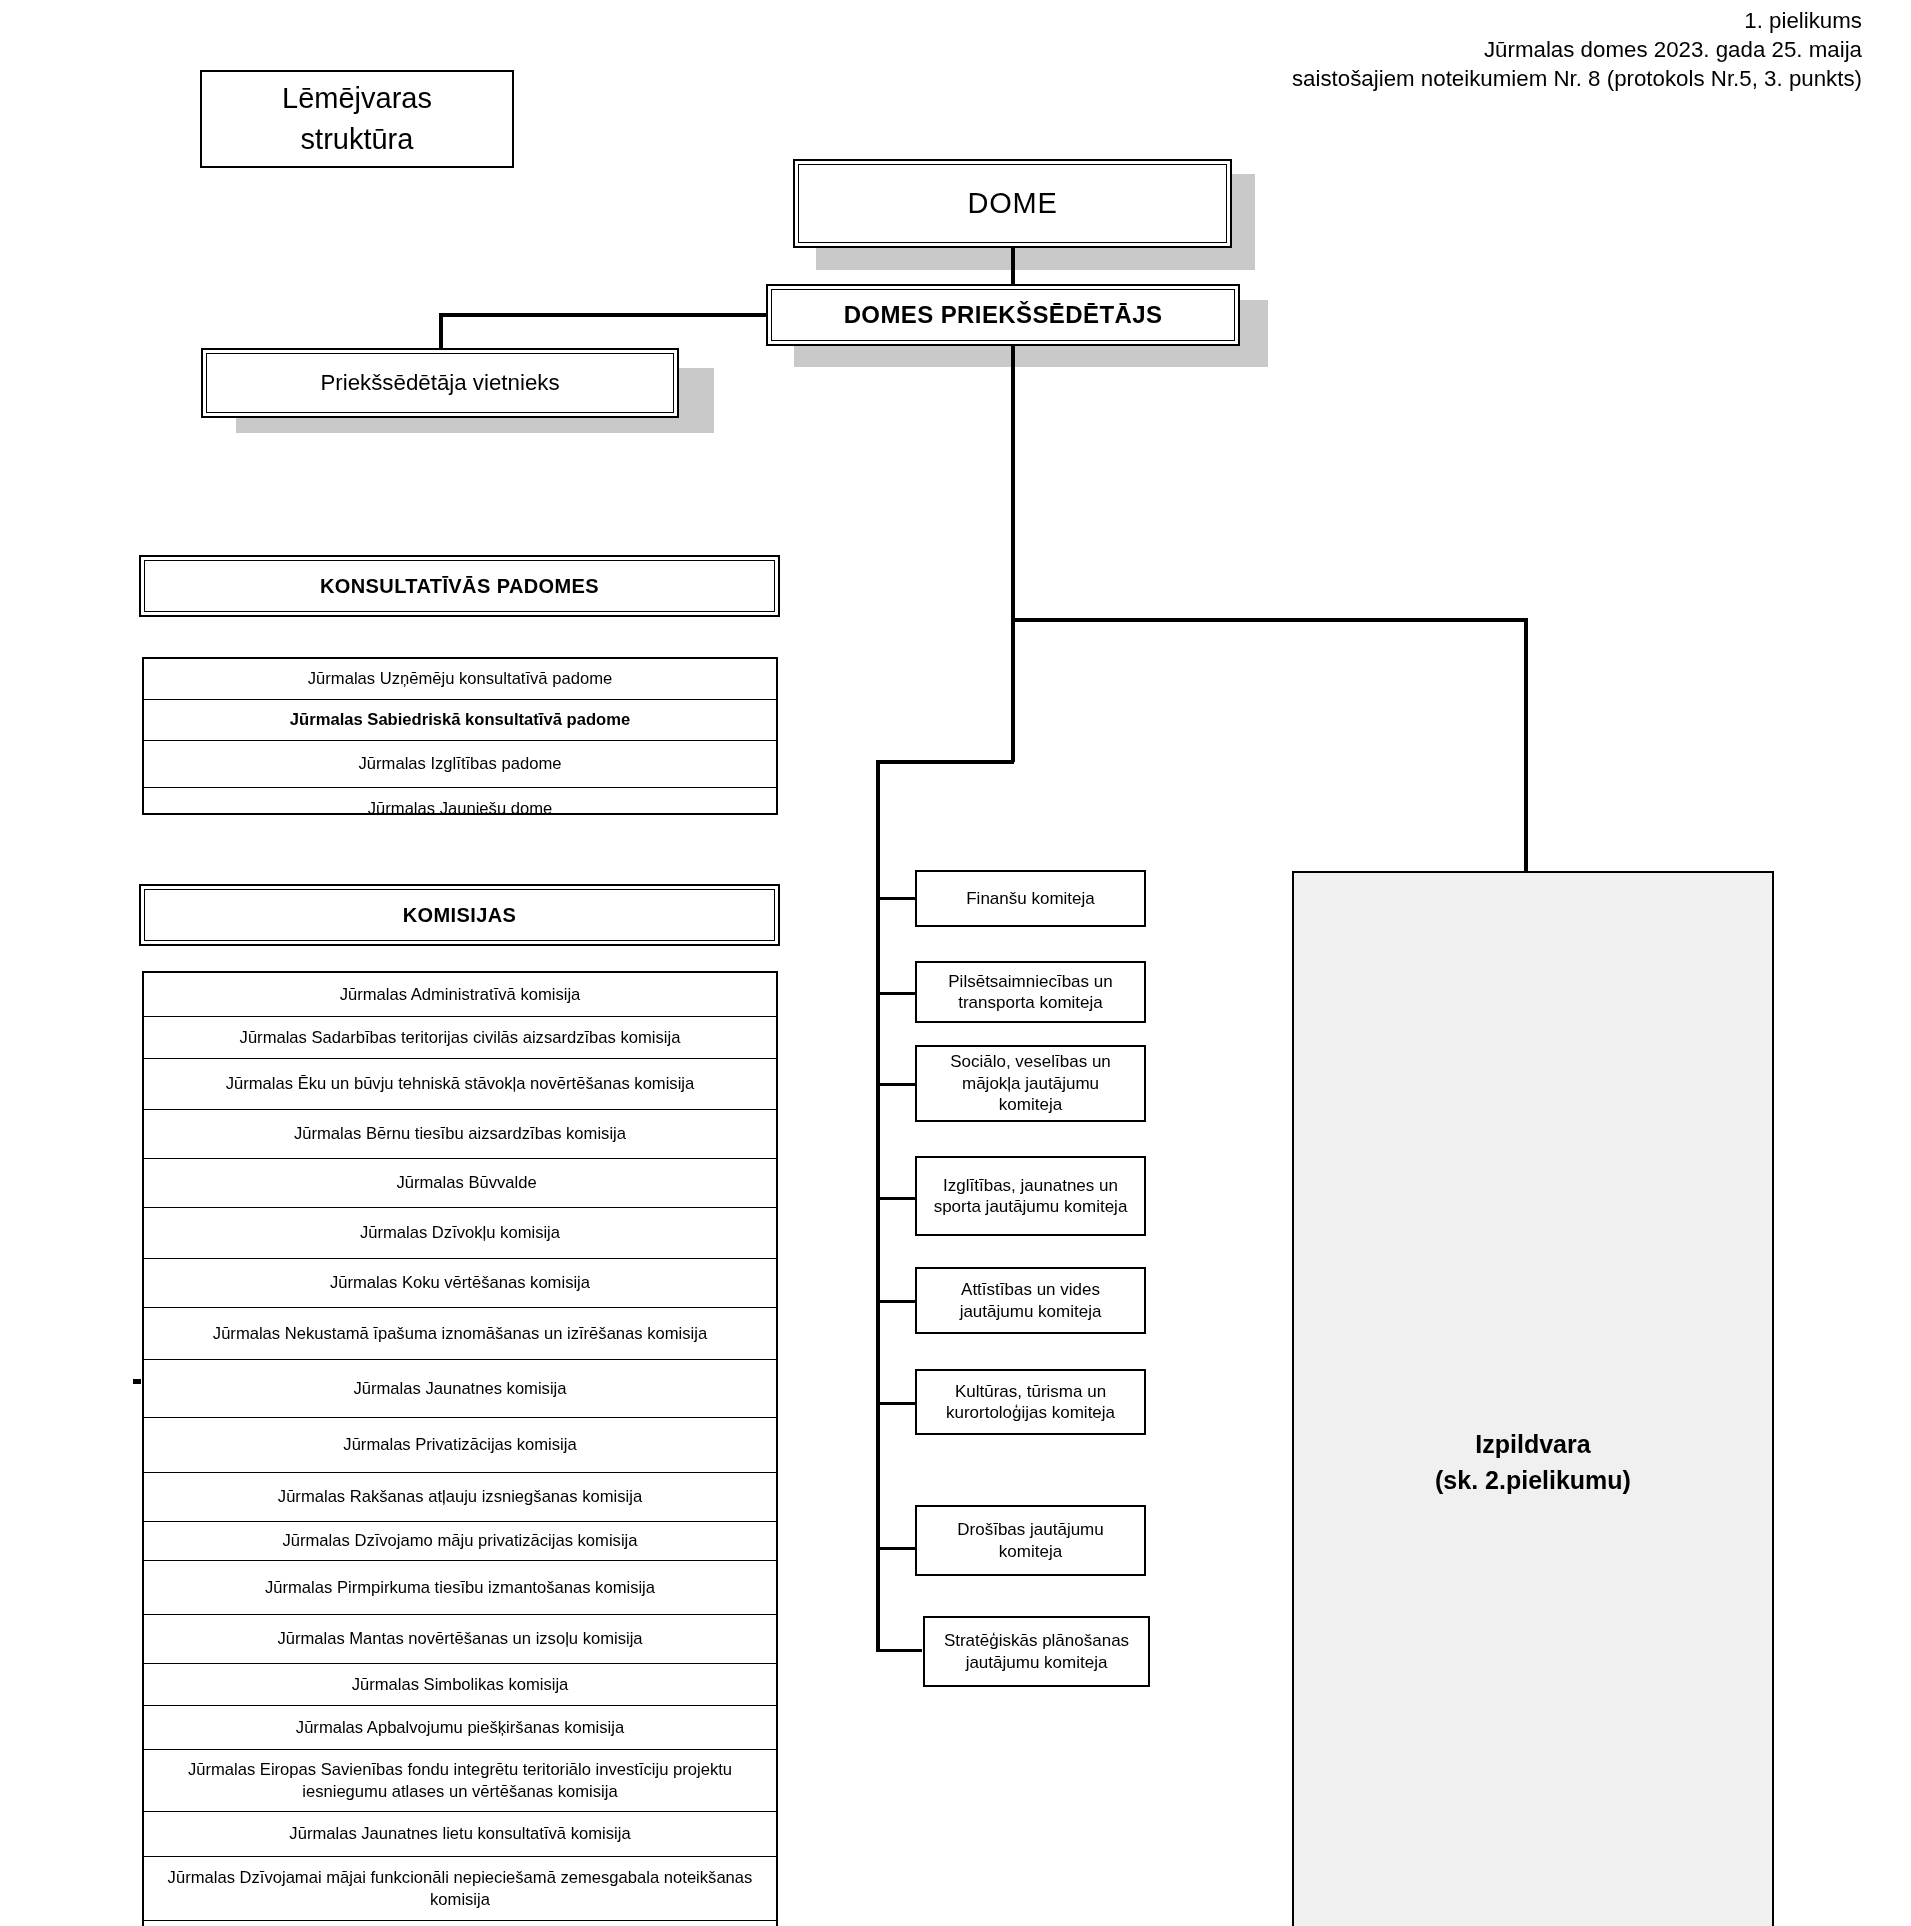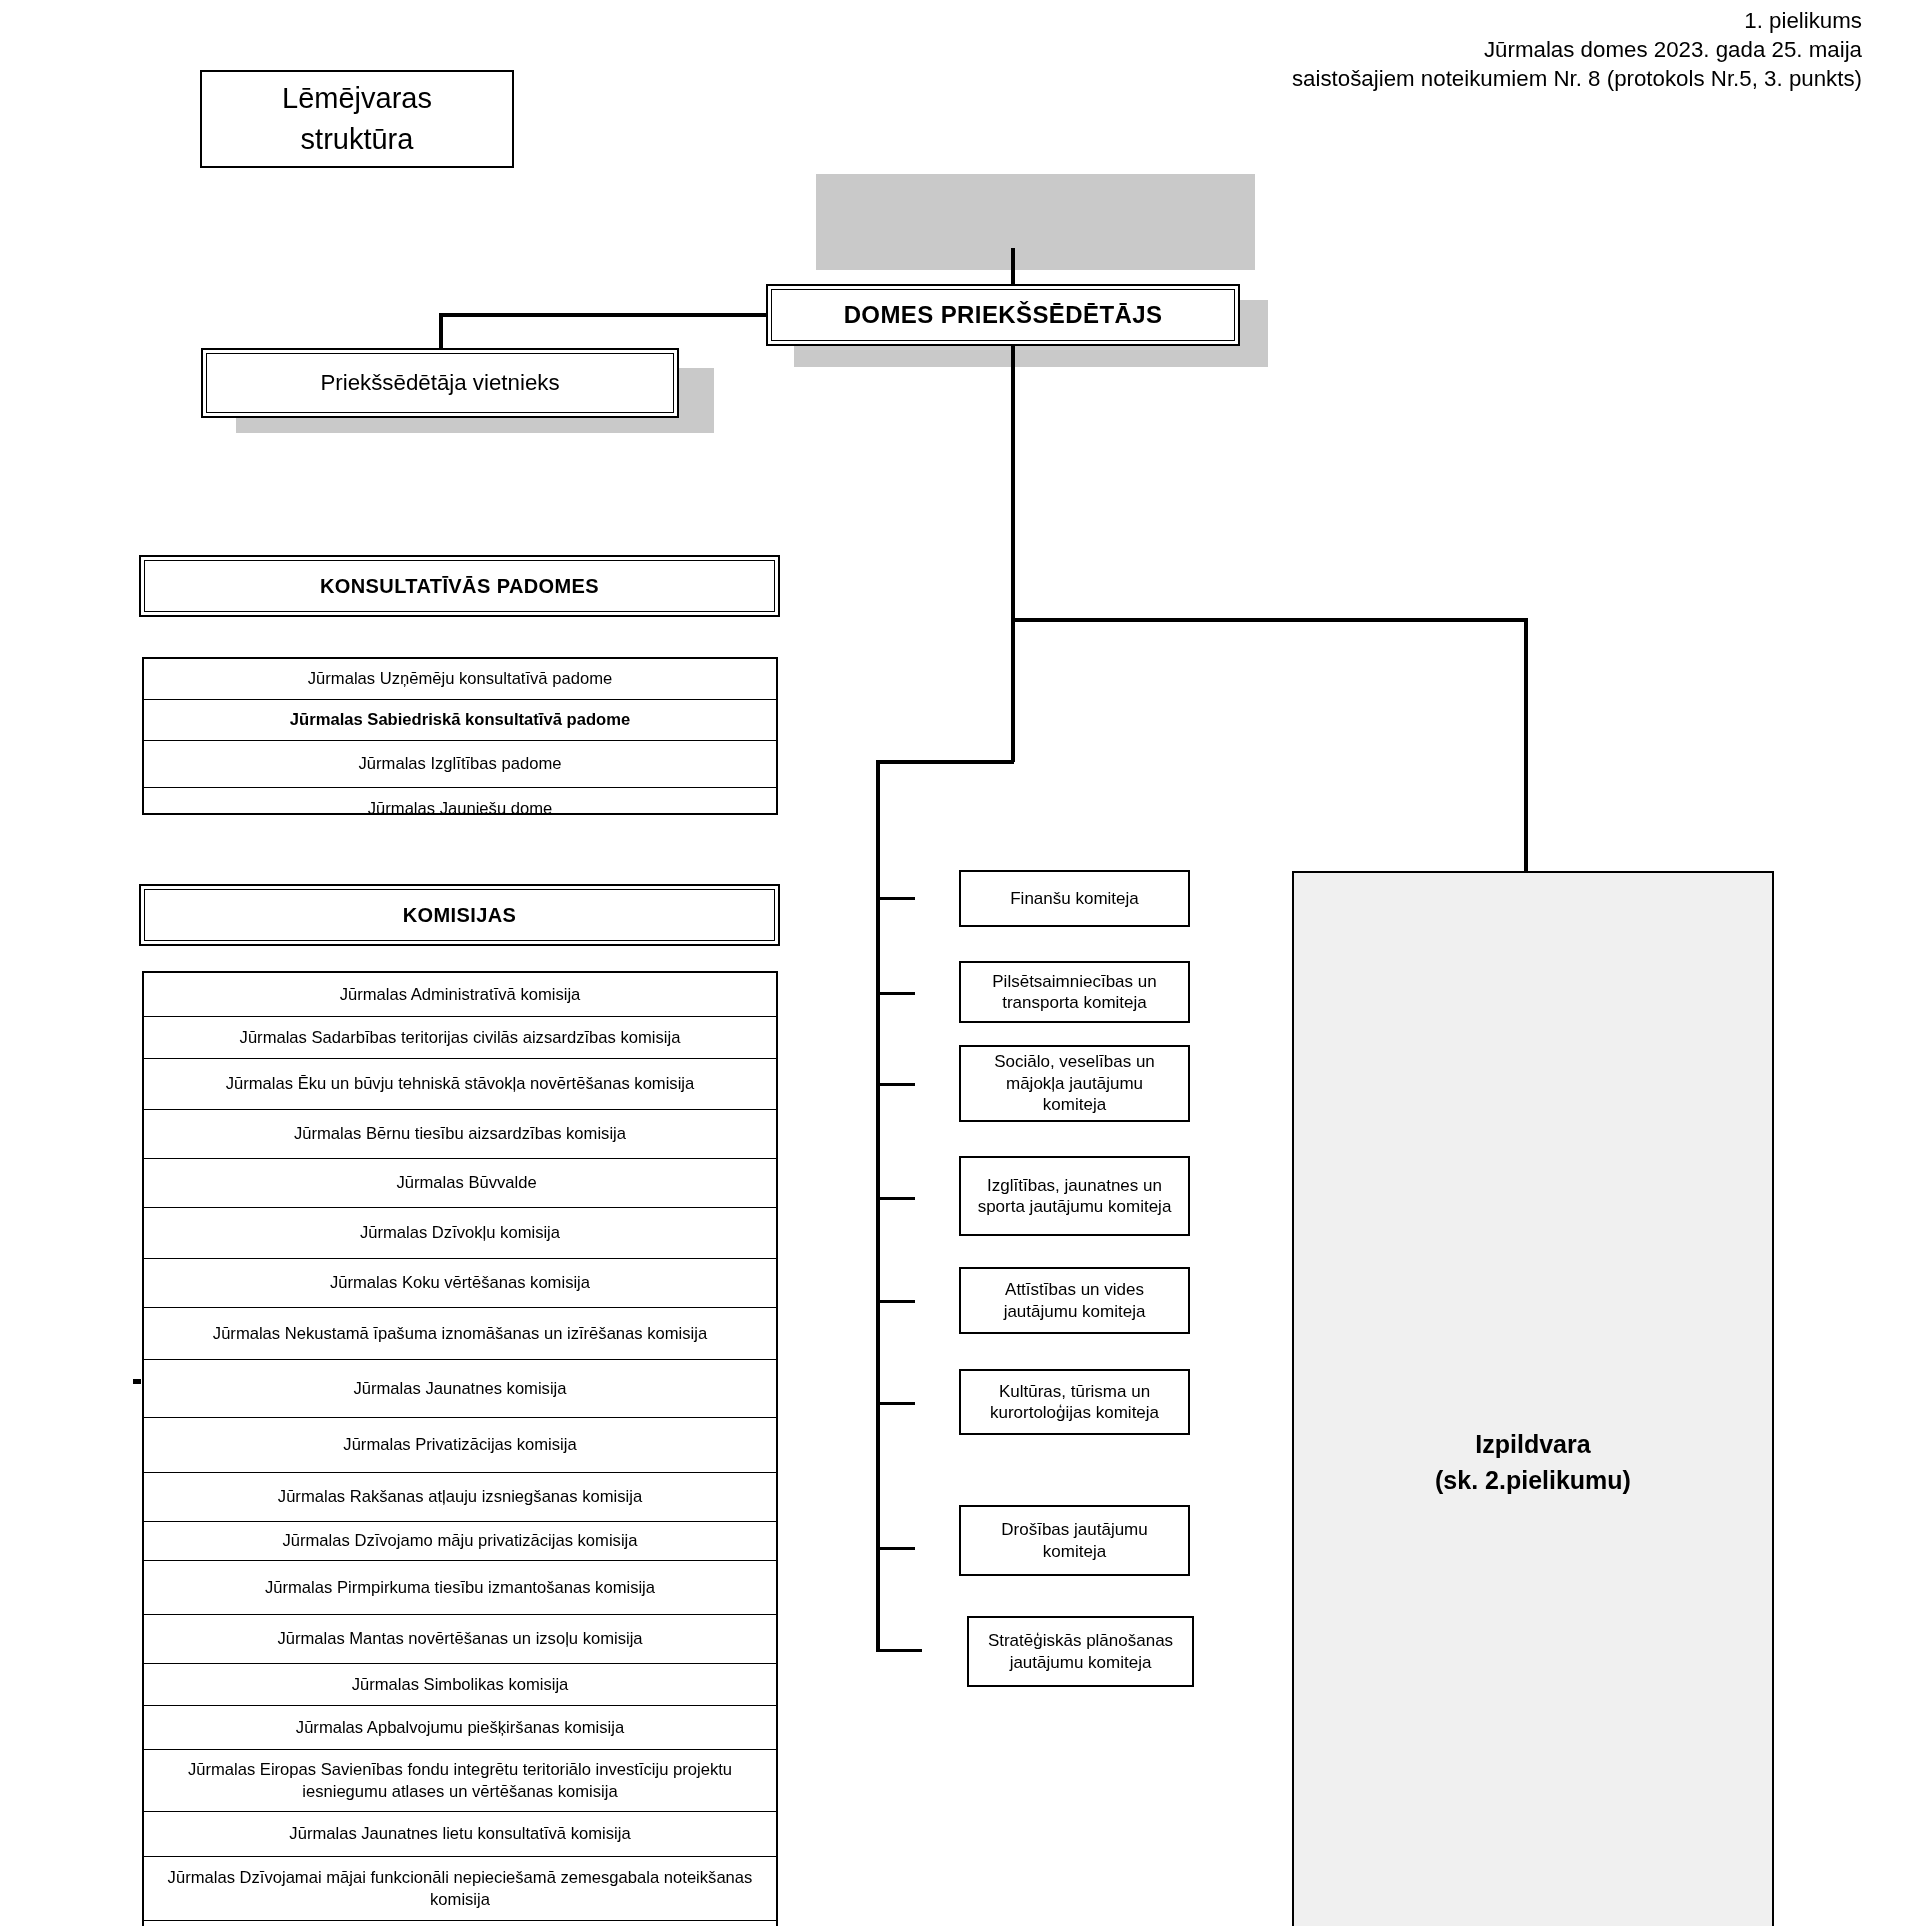--- a/index.html
+++ b/index.html
@@ -99,21 +99,20 @@
     box-sizing:border-box;
     background:#fff;
     border:2.3px solid #000;
     display:flex;
     align-items:center;
     justify-content:center;
     text-align:center;
     font-size:17px;
     line-height:1.26;
     padding:0 12px;
-    margin-left:44px;
   }
 
   
   .ibox {
     position:absolute;
     box-sizing:border-box;
     background:#f0f0f0;
     border:2.3px solid #000;
     display:flex;
     align-items:center;
@@ -143,20 +142,23 @@
     <div>Jūrmalas domes 2023. gada 25. maija</div>
     <div>saistošajiem noteikumiem Nr. 8 (protokols Nr.5, 3. punkts)</div>
   </div>
 
   <div class="titlebox" style="left:200px; top:70px; width:314px; height:98px;">
     <span>Lēmējvaras</span>
     <span>struktūra</span>
   </div>
 
   <div class="shadow" style="left:816px; top:174px; width:439px; height:96px;"></div>
+  <div class="dbox" style="left:793px; top:159px; width:439px; height:89px;">
+    <span class="t-dome">DOME</span>
+  </div>
 
   <div class="conn" style="left:1011px; top:248px; width:3.5px; height:39px;"></div>
 
   <div class="shadow" style="left:794px; top:300px; width:474px; height:67px;"></div>
   <div class="dbox" style="left:766px; top:284px; width:474px; height:62px;">
     <span class="t-chair">DOMES PRIEKŠSĒDĒTĀJS</span>
   </div>
 
   <div class="conn" style="left:439px; top:313px; width:328px; height:3.5px;"></div>
   <div class="conn" style="left:439px; top:313px; width:3.5px; height:39px;"></div>

